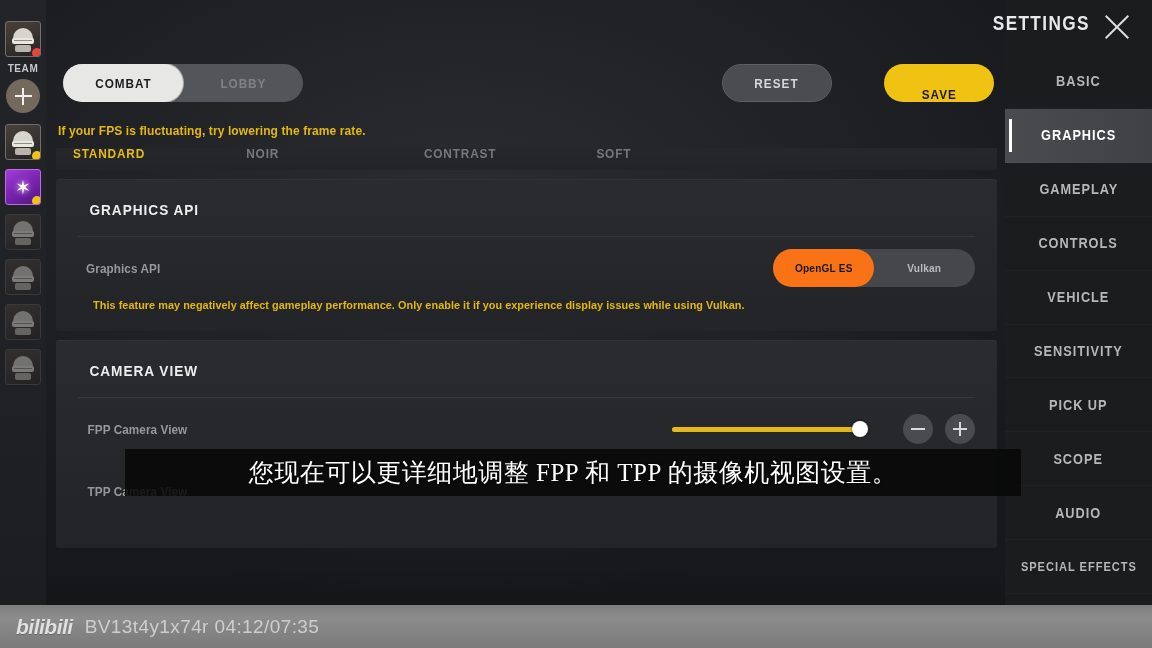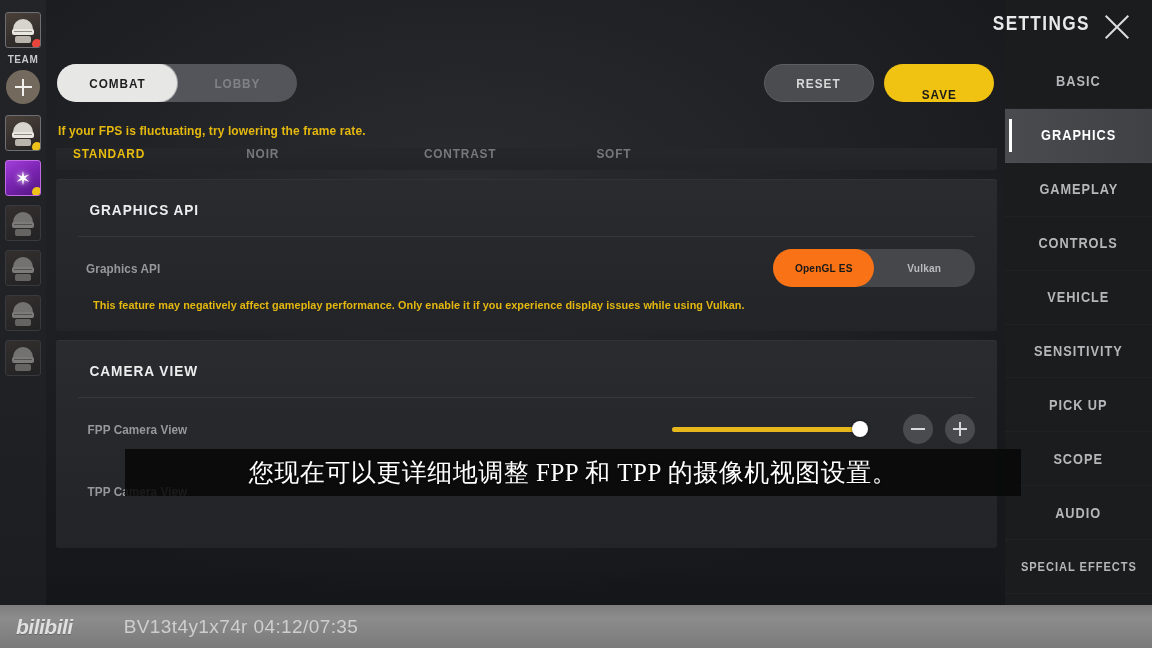--- a/index.html
+++ b/index.html
@@ -12,21 +12,21 @@
     position: relative; width: 1152px; height: 648px;
     background:
       radial-gradient(ellipse 700px 400px at 40% 30%, #2b2c30 0%, #202125 55%, #17181b 100%);
   }
 
   
   #team-rail {
     position: absolute; left: 0; top: 0; width: 46px; height: 648px;
     background: linear-gradient(180deg,#232428 0%, #202124 60%, #1b1c1f 100%);
     display: flex; flex-direction: column; align-items: center;
-    padding-top: 12px; z-index: 6;
+    padding-top: 21px; z-index: 6;
   }
   .avatar {
     position: relative; width: 36px; height: 36px; margin-bottom: 9px;
     border: 1px solid #6d6f74; border-radius: 3px;
     background: linear-gradient(160deg,#4a4038 0%,#3a3431 45%,#262322 100%);
     overflow: hidden; flex: none;
   }
   .avatar.dim { opacity: .45; border-color: #55575b; }
   .avatar.purple {
     background: linear-gradient(150deg,#a23fd8 0%,#7c25b4 45%,#521680 100%);
@@ -130,38 +130,38 @@
   .nav-item.small span { font-size: 12.6px; }
 
   
   #main {
     position: absolute; left: 46px; top: 0; right: 147px; bottom: 0;
   }
 
   
   #toolbar { position:absolute; left:0; top:0; right:0; height:112px; }
   #mode-toggle {
-    position: absolute; left: 11px; top: 64px;
+    position: absolute; left: 17px; top: 64px;
     width: 240px; height: 38px; border-radius: 19px;
     background: #54555a; display: flex; align-items: center;
     padding: 0; overflow: hidden;
   }
   .mode-pill {
     height: 38px; display: flex; align-items: center; justify-content: center;
     font-size: 13.5px; font-weight: 700; letter-spacing: 1.1px; cursor: pointer;
   }
   .mode-pill span { transform: scaleX(.87); display:inline-block; }
   .mode-pill.active {
     width: 120px; background: #e7e7e5; color: #1d1d1f; border-radius: 19px;
     box-shadow: 0 0 0 1px rgba(255,255,255,.5);
   }
   .mode-pill.inactive { width: 120px; color: #818287; }
 
   #reset-btn {
-    position: absolute; left: 718px; top: 64px;
+    position: absolute; left: 676px; top: 64px;
     width: 110px; height: 38px; border-radius: 19px;
     background: #4b4c50; border: 1px solid #5d5e62;
     display: flex; align-items: center; justify-content: center;
     color: #d8d8d9; font-size: 13.5px; font-weight: 700; letter-spacing: 1.2px;
     cursor: pointer;
   }
   #reset-btn span, #save-btn span { transform: scaleX(.87); display:inline-block; }
   #save-btn {
     position: absolute; left: 838px; top: 64px;
     width: 110px; height: 38px; border-radius: 19px;
@@ -294,21 +294,21 @@
   #subtitle-text {
     color: #ffffff; font-size: 25px; font-family: "Liberation Serif", serif;
     letter-spacing: .5px; white-space: nowrap;
     text-shadow: 0 0 2px rgba(0,0,0,.9);
   }
 
   
   #bottom-bar {
     position: absolute; left: 0; bottom: 0; width: 1152px; height: 43px;
     background: linear-gradient(180deg,#7d7d7d 0%, #8c8c8c 30%, #7a7a7a 100%);
-    z-index: 8; display: flex; align-items: center; gap: 39px;
+    z-index: 8; display: flex; align-items: center;
   }
   #wm-logo {
     margin-left: 16px; color: #e8e8e8; font-size: 21px;
     font-weight: 700; font-style: italic; letter-spacing: -.5px;
     opacity: .92; text-shadow: 0 1px 1px rgba(0,0,0,.25);
   }
   #wm-text {
     margin-left: 12px; color: #d6d6d6; font-size: 19px;
     letter-spacing: .4px; opacity: .9;
   }

